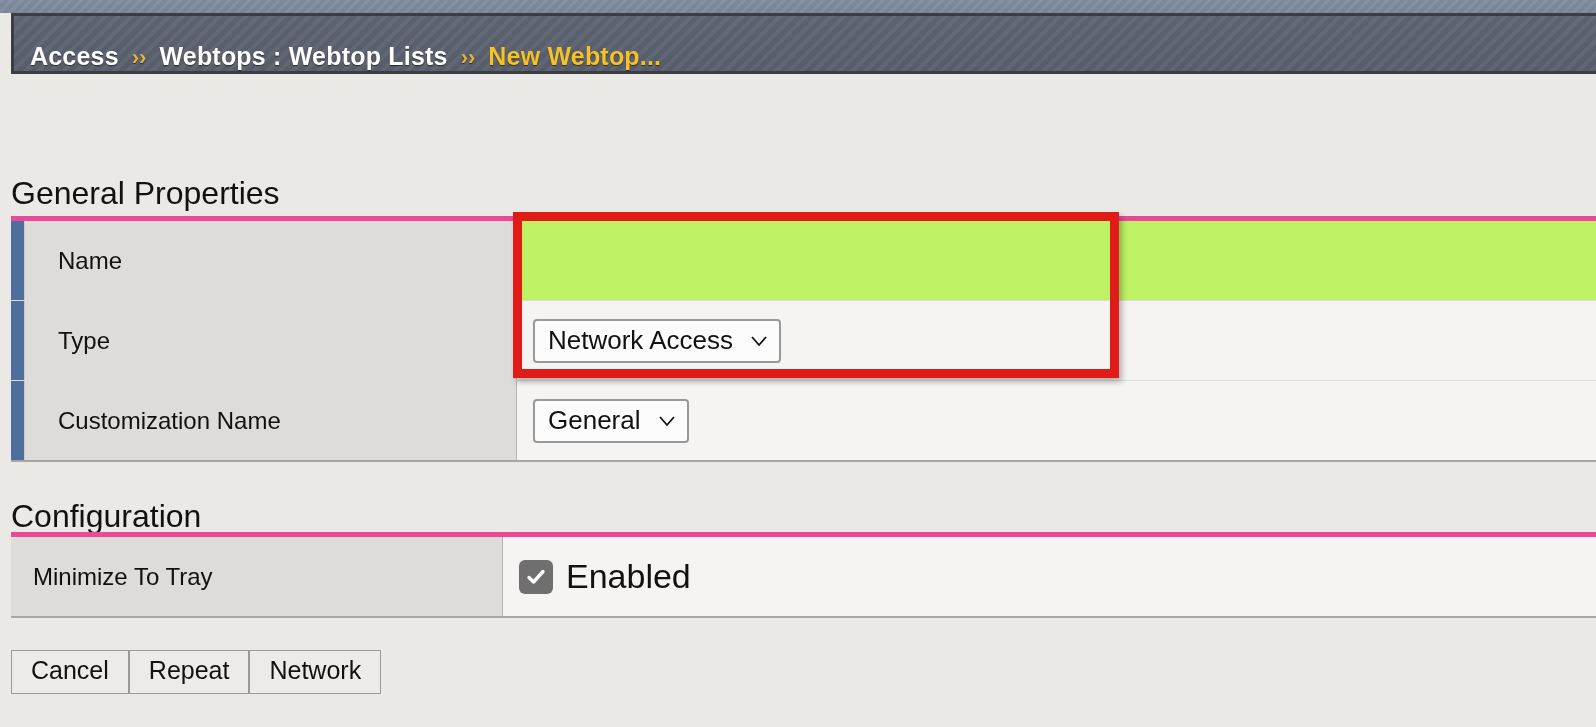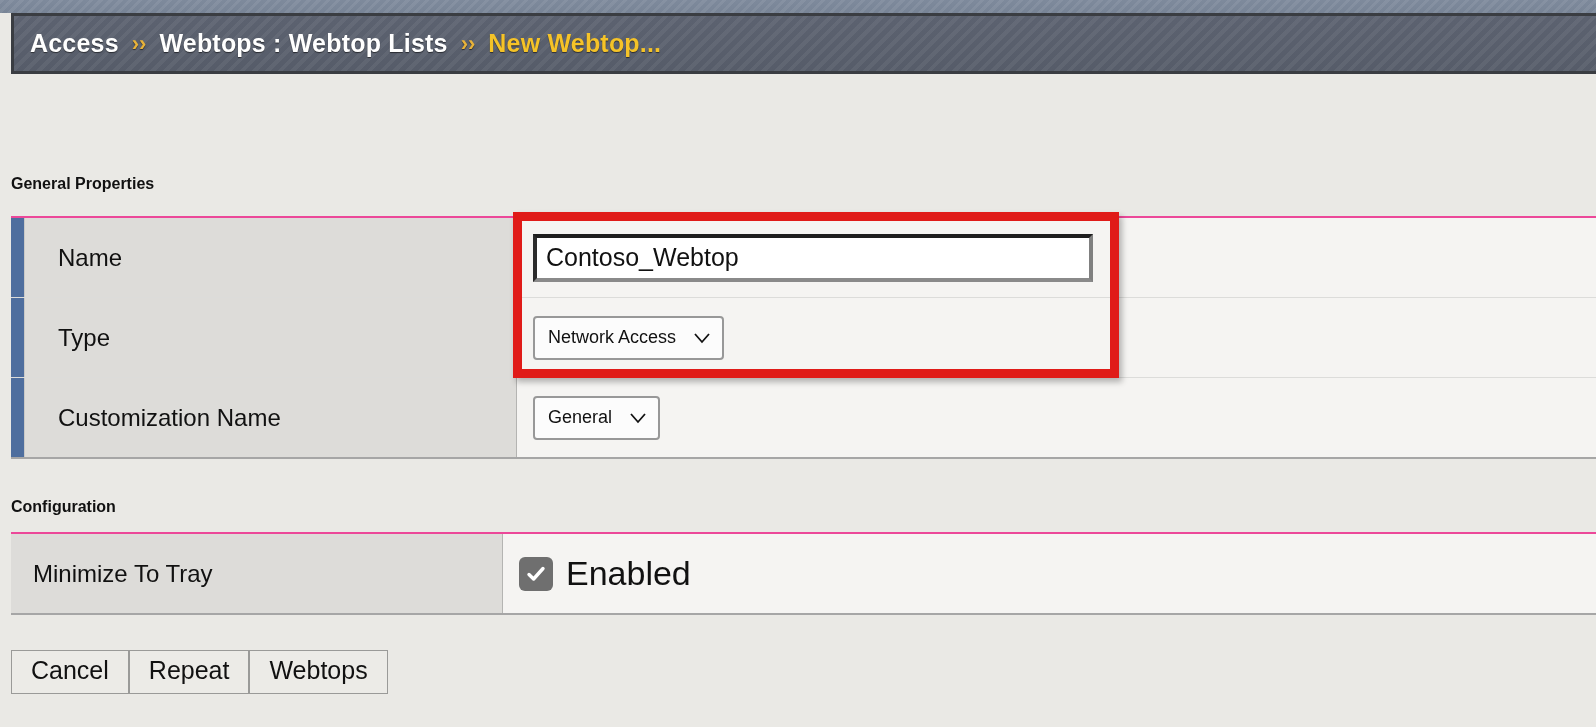--- a/index.html
+++ b/index.html
@@ -37,21 +37,21 @@
     border-left: 3px solid #3a3d42;
     border-bottom: 3px solid #3a3d42;
     background:
       repeating-linear-gradient(135deg,
         rgba(255,255,255,0.055) 0px,
         rgba(255,255,255,0.055) 4px,
         rgba(0,0,0,0.0) 4px,
         rgba(0,0,0,0.0) 9px),
       linear-gradient(#5c6270, #565c69);
     display: flex;
-    align-items: center;
+    align-items: flex-end;
     padding-left: 16px;
   }
   .crumb {
     font-size: 25px;
     font-weight: bold;
     color: #ffffff;
     letter-spacing: 0.2px;
     text-shadow: 0 1px 1px rgba(0,0,0,0.55);
     white-space: nowrap;
   }
@@ -63,35 +63,35 @@
     text-shadow: 0 1px 1px rgba(0,0,0,0.55);
   }
   .crumb-current {
     color: #f5c328;
   }
 
   
   .section-title {
     position: absolute;
     left: 11px;
-    font-size: 16px;
-    font-weight: bold;
+    font-size: 32px;
+    font-weight: normal;
     color: #111111;
     white-space: nowrap;
   }
   #general-properties-title { top: 175px; }
   #configuration-title      { top: 498px; }
 
   
   .prop-table {
     position: absolute;
     left: 11px;
     width: 1585px;
     box-sizing: border-box;
-    border-top: 2px solid #ec4899;
+    border-top: 5px solid #ec4899;
     border-bottom: 2px solid #a6a6a6;
     background: #bef264;
   }
   #general-table { top: 216px; }
   #config-table  { top: 532px; }
 
   .prop-row {
     display: flex;
     align-items: stretch;
     min-height: 79px;
@@ -153,21 +153,21 @@
   }
   .select-box {
     height: 44px;
     box-sizing: border-box;
     background: #fcfcfc;
     border: 2px solid #989898;
     border-radius: 4px;
     display: inline-flex;
     align-items: center;
     padding: 0 10px 0 13px;
-    font-size: 18px;
+    font-size: 26px;
     color: #111111;
     white-space: nowrap;
   }
   .select-label { margin-right: 16px; }
   .chev {
     display: inline-block;
     width: 20px;
     height: 20px;
   }
   .chev svg { display: block; }
@@ -240,23 +240,20 @@
   <span class="crumb crumb-current">New Webtop...</span>
 </div>
 
 <div class="section-title" id="general-properties-title">General Properties</div>
 
 <div class="prop-table" id="general-table">
 
   <div class="prop-row">
     <div class="accent-bar"></div>
     <div class="prop-label">Name</div>
-    <div class="prop-value">
-      <div class="text-input" placeholder="">Contoso_Webtop</div>
-    </div>
   </div>
 
   <div class="prop-row">
     <div class="accent-bar"></div>
     <div class="prop-label">Type</div>
     <div class="prop-value">
       <div class="select-box">
         <span class="select-label">Network Access</span>
         <span class="chev">
           <svg width="20" height="20" viewBox="0 0 20 20">
@@ -302,14 +299,14 @@
         </span>
         <span class="check-text">Enabled</span>
       </div>
     </div>
   </div>
 </div>
 
 <div id="button-row">
   <button class="btn">Cancel</button>
   <button class="btn">Repeat</button>
-  <button class="btn">Webtops</button>
+  <button class="btn">Network</button>
 </div>
 
 </body></html>

